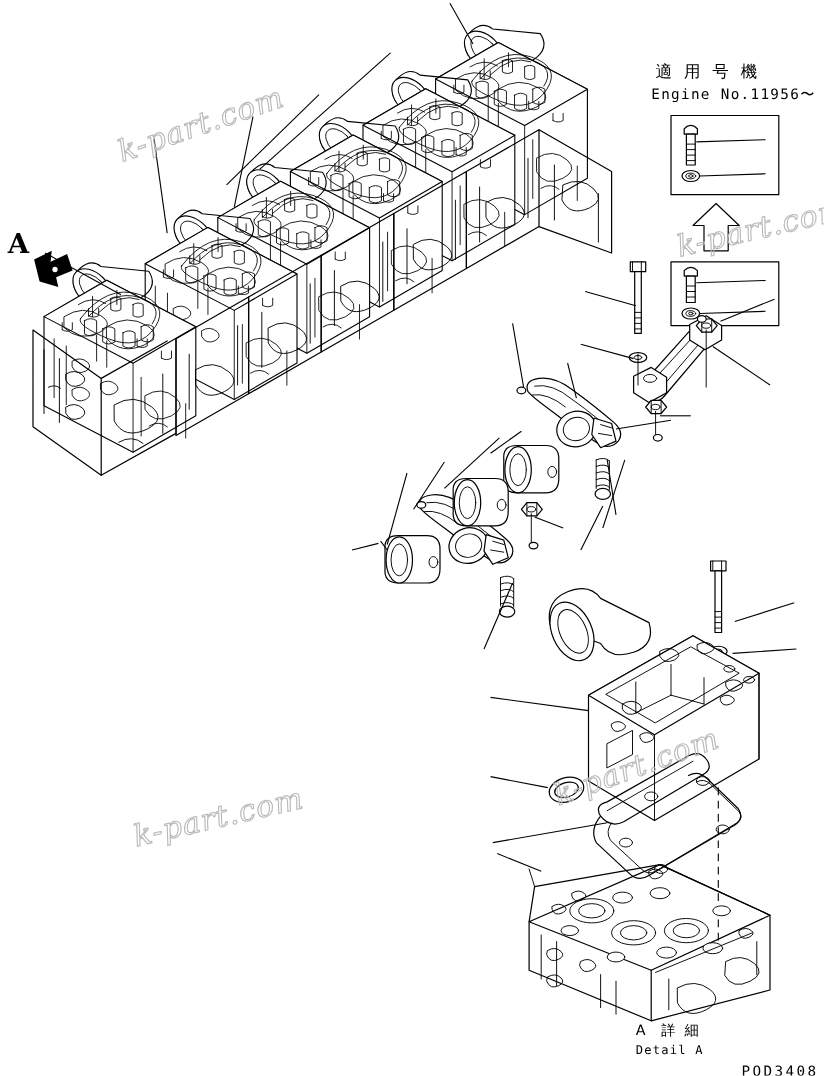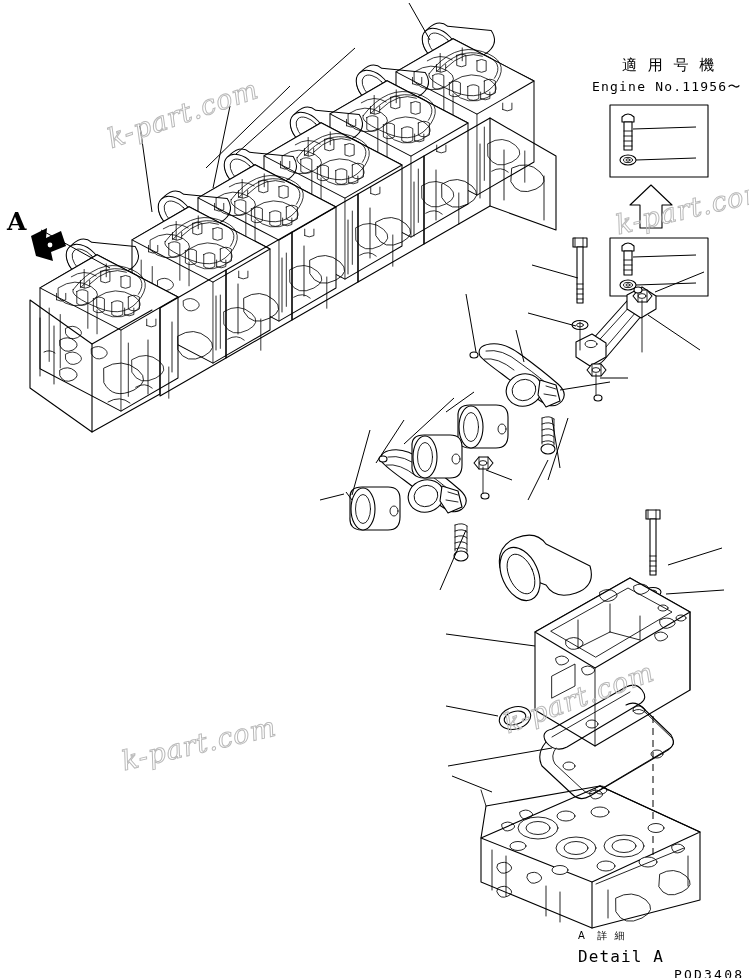--- a/index.html
+++ b/index.html
@@ -28,21 +28,21 @@
   }
 
   
   .txt {
     position: absolute;
     color: #000;
     white-space: pre;
     line-height: 1.05;
   }
   #hdr-jp {
-    left: 622px;
+    left: 596px;
     top: 58px;
     font-size: 15px;
     letter-spacing: 3px;
     font-family: "DejaVu Sans", sans-serif;
   }
   #hdr-en {
     left: 592px;
     top: 80px;
     font-size: 13px;
     letter-spacing: 1.2px;
@@ -52,28 +52,28 @@
   #marker-a {
     left: 7px;
     top: 209px;
     font-size: 25px;
     font-weight: bold;
     font-family: "DejaVu Serif", serif;
   }
   #detail-jp {
     left: 578px;
     top: 931px;
-    font-size: 10px;
+    font-size: 13px;
     letter-spacing: 2px;
     font-family: "DejaVu Sans", sans-serif;
   }
   #detail-en {
     left: 578px;
     top: 949px;
-    font-size: 16px;
+    font-size: 11px;
     letter-spacing: 1.1px;
     font-family: "DejaVu Sans Mono", monospace;
   }
   #partno {
     left: 674px;
     top: 957px;
     font-size: 13px;
     letter-spacing: 2.2px;
     font-family: "DejaVu Sans Mono", monospace;
     margin-top: 11px;

